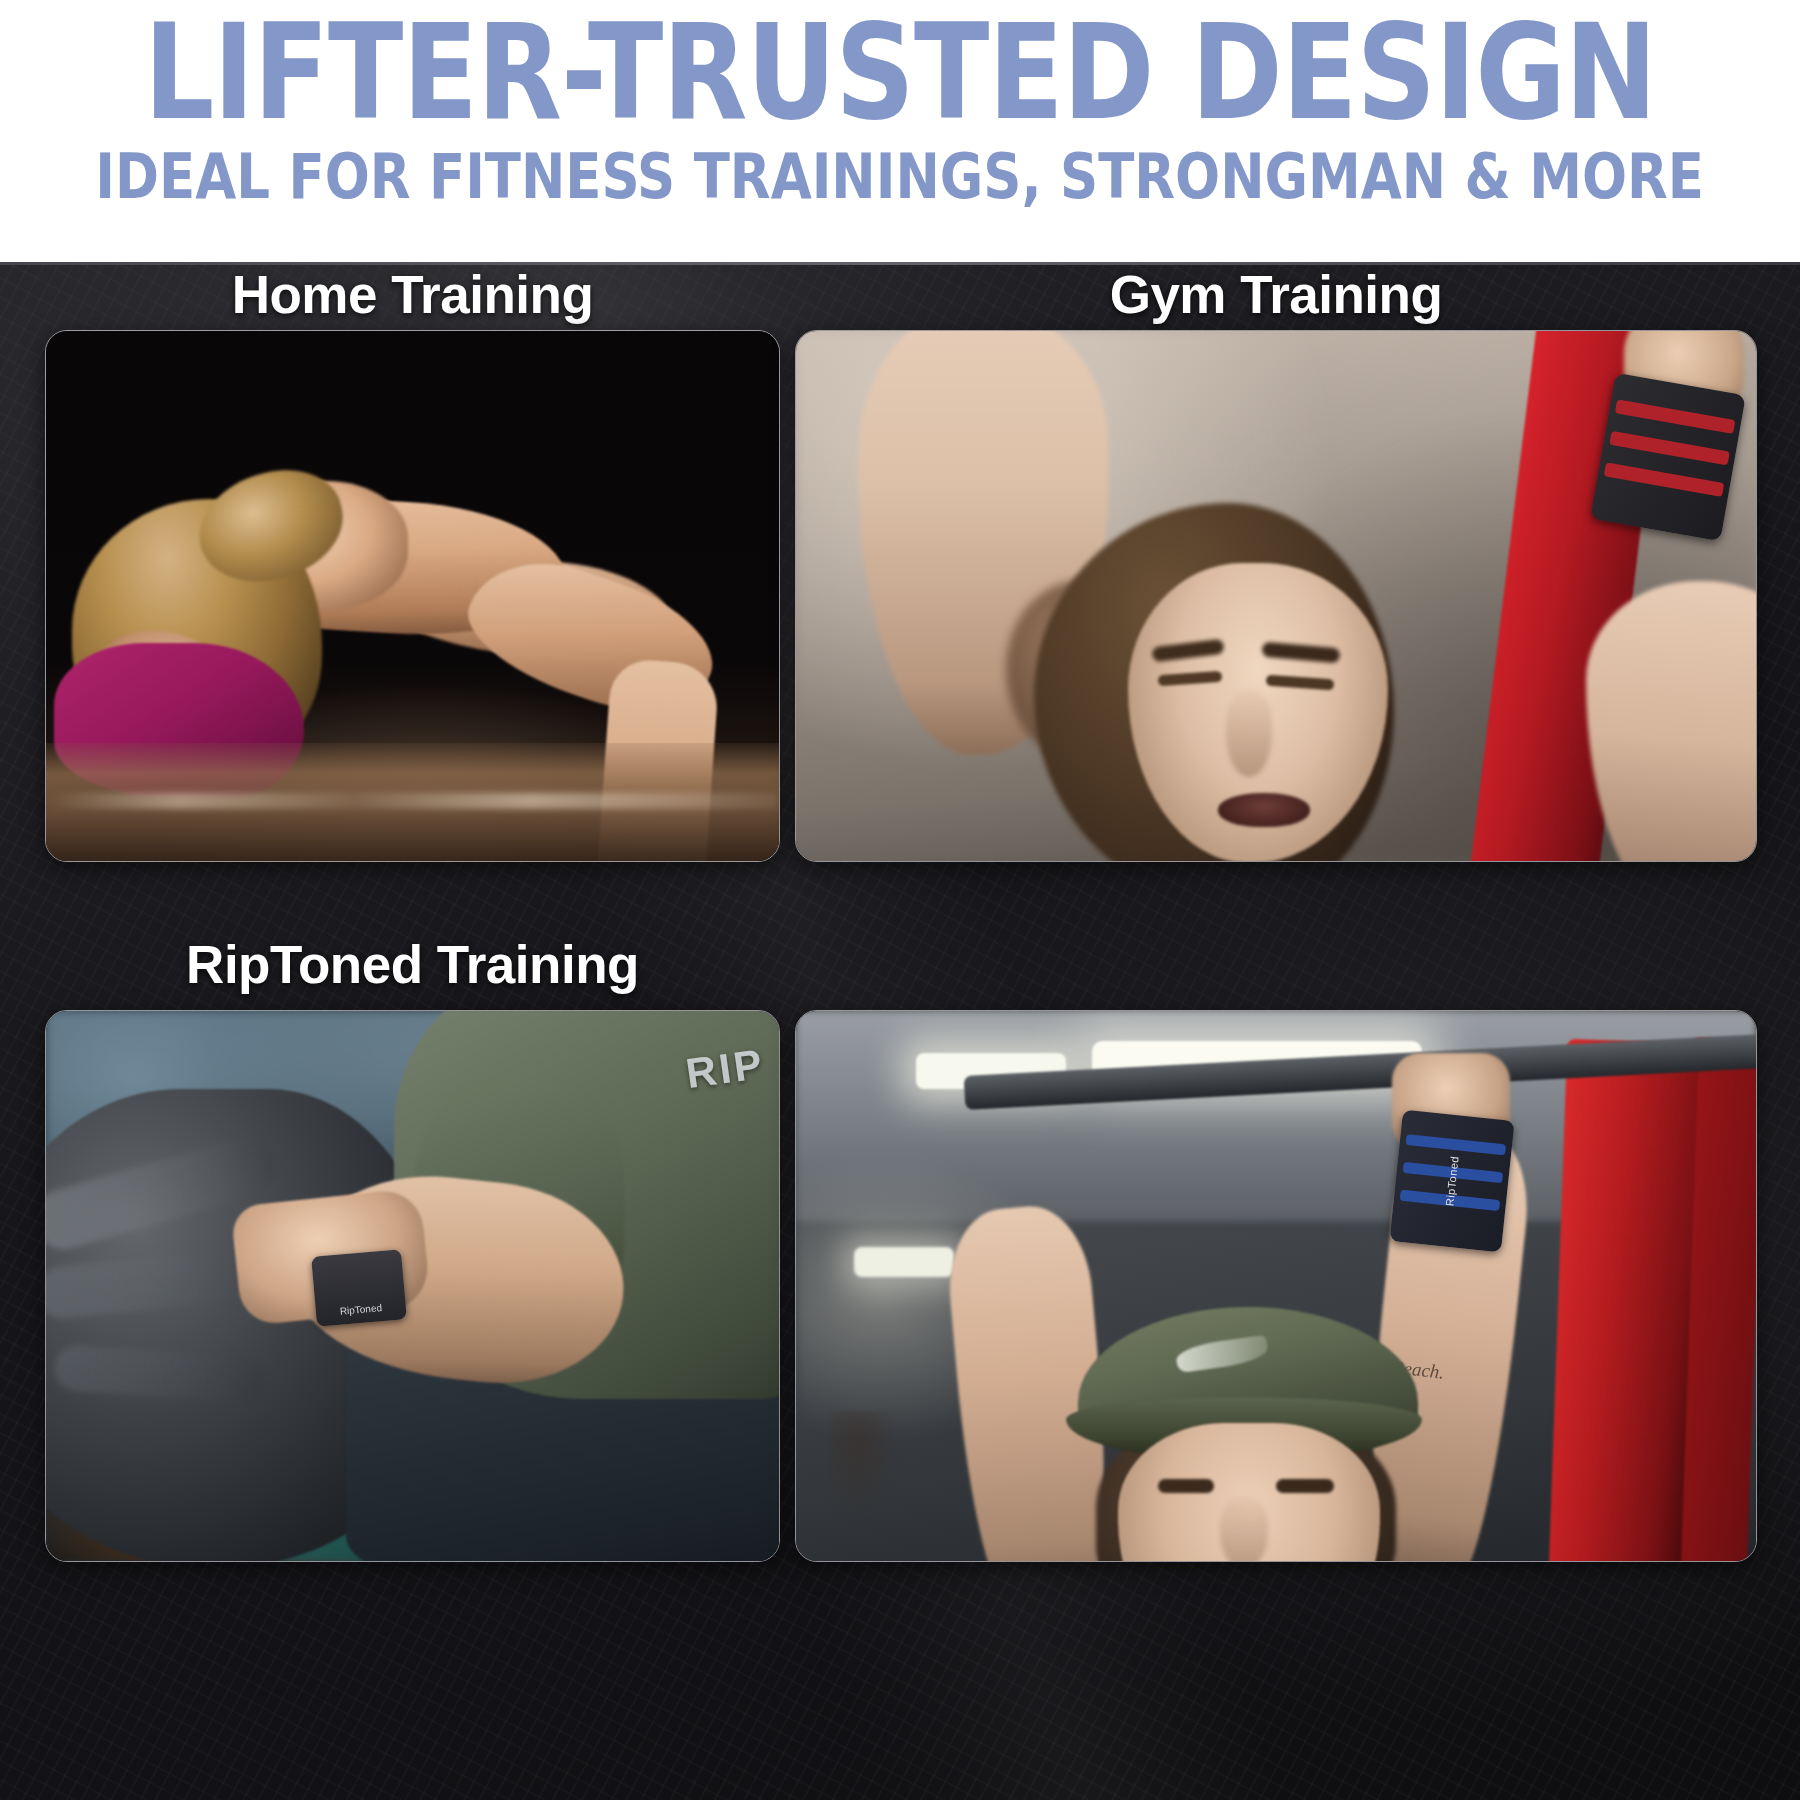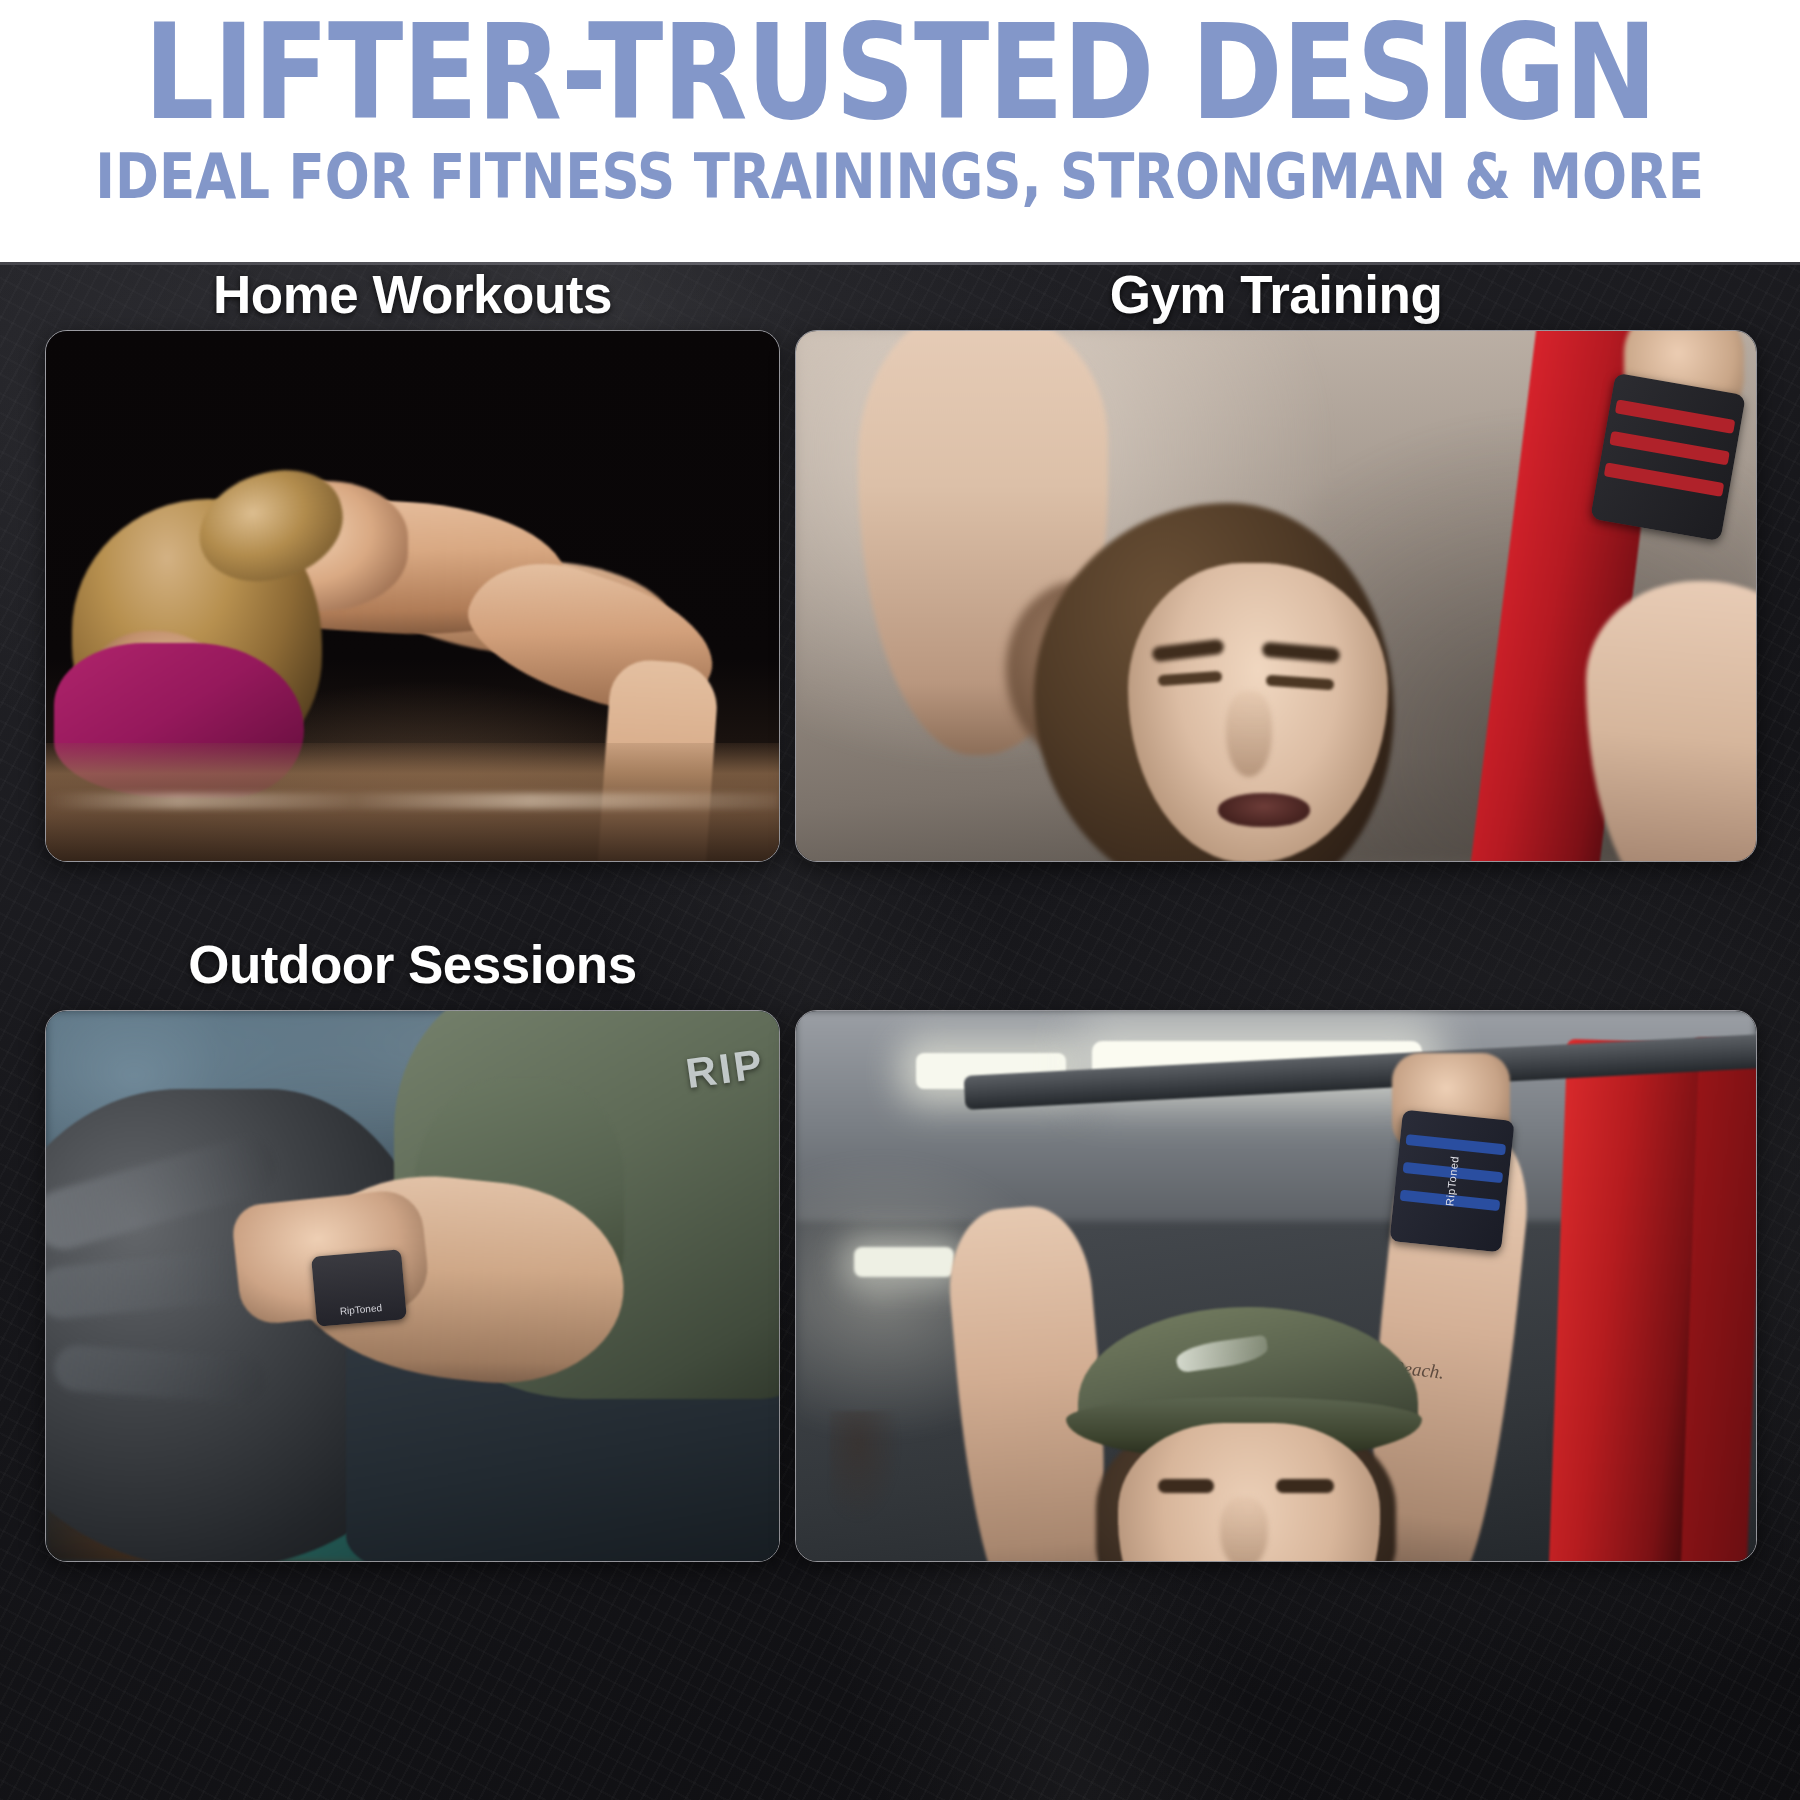--- a/index.html
+++ b/index.html
@@ -459,21 +459,21 @@
     <div class="header-title">LIFTER-TRUSTED DESIGN</div>
     <div class="header-sub">IDEAL FOR FITNESS TRAININGS, STRONGMAN &amp; MORE</div>
   </div>
 
   <div class="body-dark"></div>
   <div class="top-hairline"></div>
 
   <div class="grid">
 
     <div class="cell" id="cell-1">
-      <div class="cell-label">Home Workouts</div>
+      <div class="cell-label">Home Training</div>
 
       <div class="thumb" id="thumb-1">
         <div class="thumb-inner">
           <div class="p1"></div>
           <div class="p1-leg"></div>
           <div class="p1-torso"></div>
           <div class="p1-shoulder"></div>
           <div class="p1-hair"></div>
           <div class="p1-bun"></div>
           <div class="p1-face"></div>
@@ -510,21 +510,21 @@
           <div class="p2-wrap">
             <div class="s s1"></div>
             <div class="s s2"></div>
             <div class="s s3"></div>
           </div>
         </div>
       </div>
     </div>
 
     <div class="cell" id="cell-3">
-      <div class="cell-label">Outdoor Sessions</div>
+      <div class="cell-label">RipToned Training</div>
 
       <div class="thumb" id="thumb-3">
         <div class="thumb-inner">
           <div class="p3"></div>
           <div class="p3-bg"></div>
           <div class="p3-floor"></div>
           <div class="p3-orange"></div>
           <div class="p3-teal"></div>
           <div class="p3-tyre"></div>
           <div class="p3-tread-a"></div>

